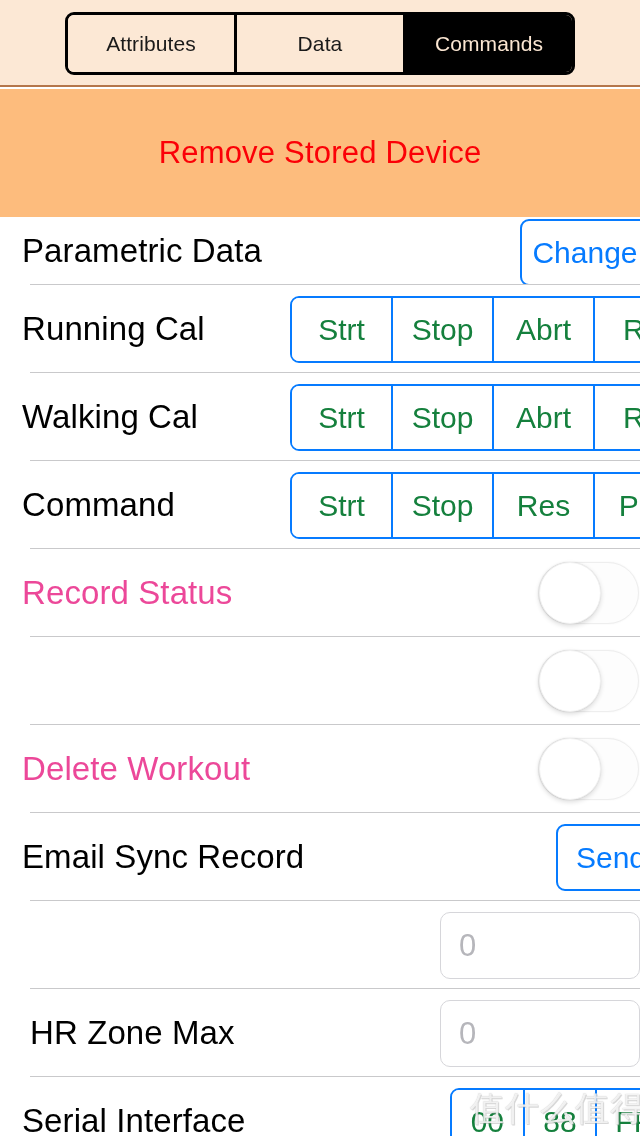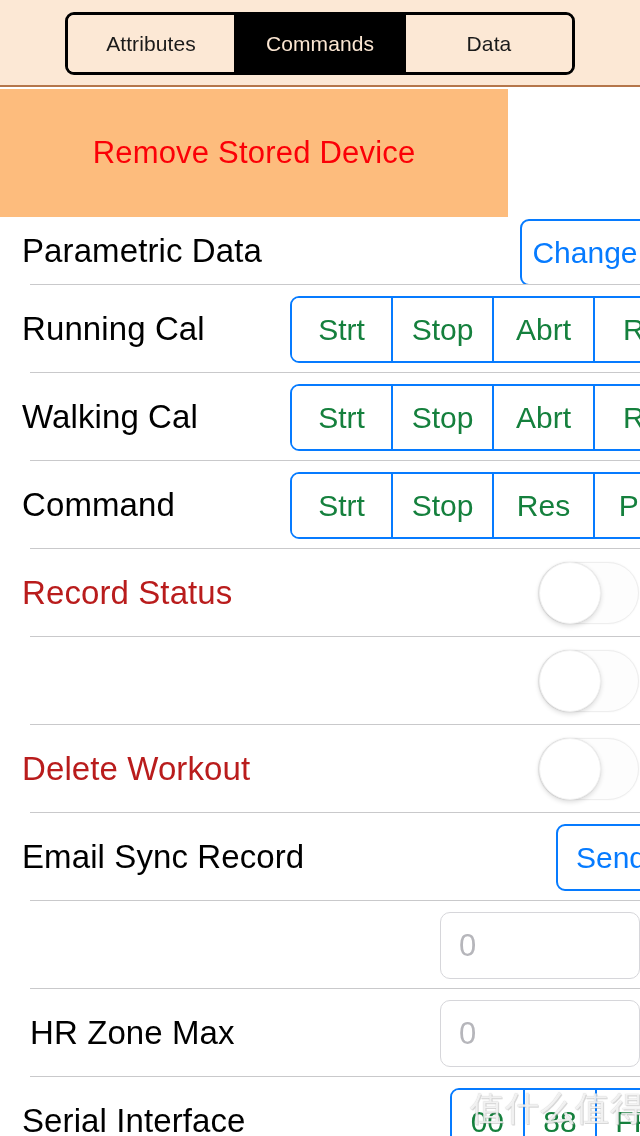--- a/index.html
+++ b/index.html
@@ -59,21 +59,21 @@
 
   .seg.selected {
     background: #000000;
     color: #fbe6d2;
   }
 
   
   .banner {
     position: absolute;
     left: 0; top: 89px;
-    width: 508px;
+    width: 640px;
     height: 128px;
     background: #fdbc7d;
     display: flex;
     align-items: center;
     justify-content: center;
   }
   .banner-label {
     font-size: 31px;
     color: #fb0007;
     letter-spacing: 0.2px;
@@ -109,21 +109,21 @@
 
   .row-label {
     position: absolute;
     left: 22px;
     font-size: 33px;
     color: #000000;
     white-space: nowrap;
     letter-spacing: 0.1px;
   }
   .row.indent .row-label { left: 30px; }
-  .row.disabled .row-label { color: #b91c1c; }
+  .row.disabled .row-label { color: #ec4899; }
 
   
   .ctrl {
     position: absolute;
     display: flex;
     align-items: center;
   }
 
   
   .btn-single {
@@ -220,22 +220,22 @@
   }
 </style>
 </head>
 <body>
 
 <div id="app">
 
   <div class="topbar">
     <div class="segmented">
       <div class="seg">Attributes</div>
+      <div class="seg">Data</div>
       <div class="seg selected">Commands</div>
-      <div class="seg">Data</div>
     </div>
   </div>
 
   <div class="banner">
     <div class="banner-label">Remove Stored Device</div>
   </div>
 
   <div class="list">
 
     <div class="row" style="height:68px; top:0;border-radius:20px;">

